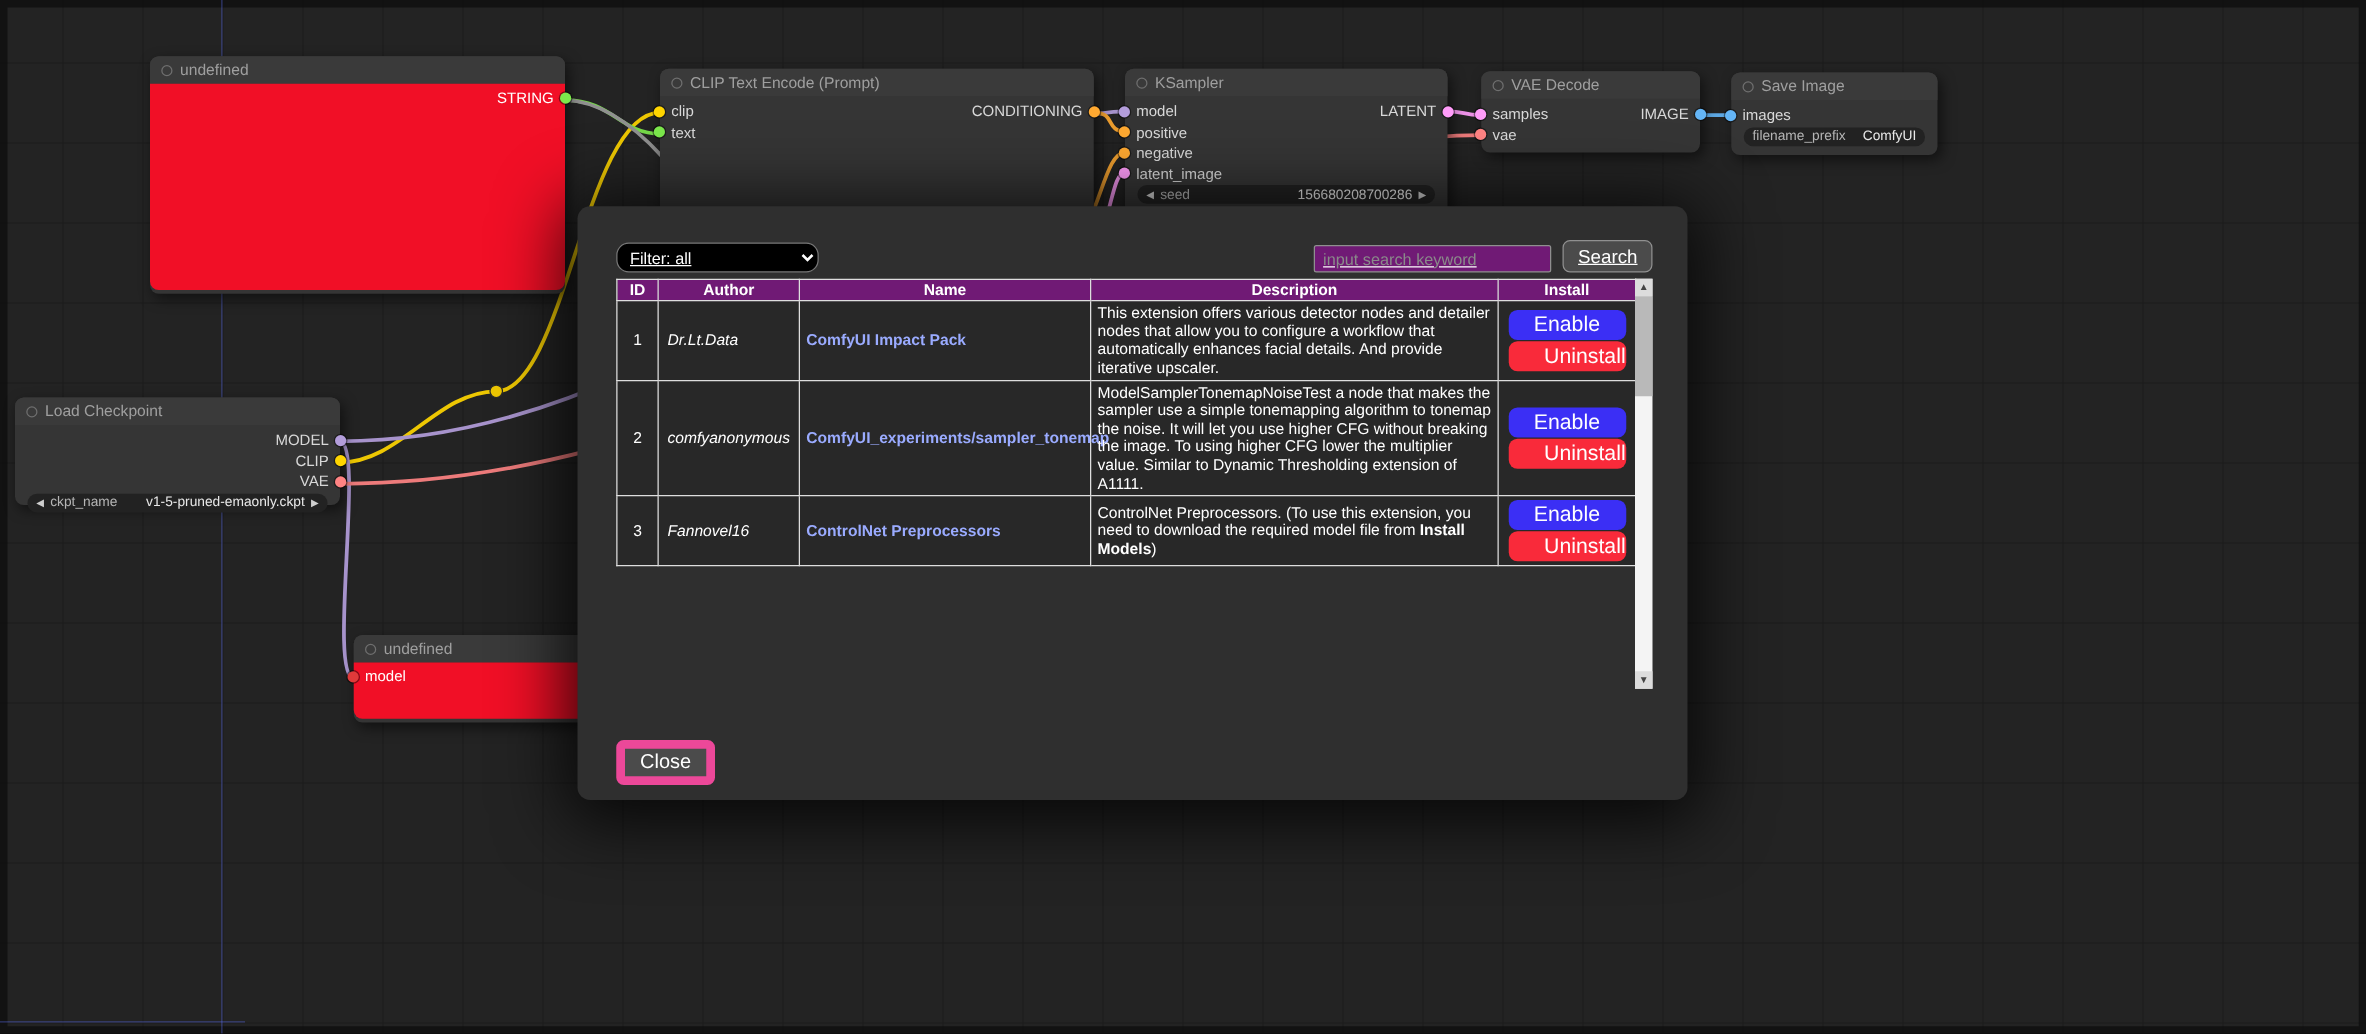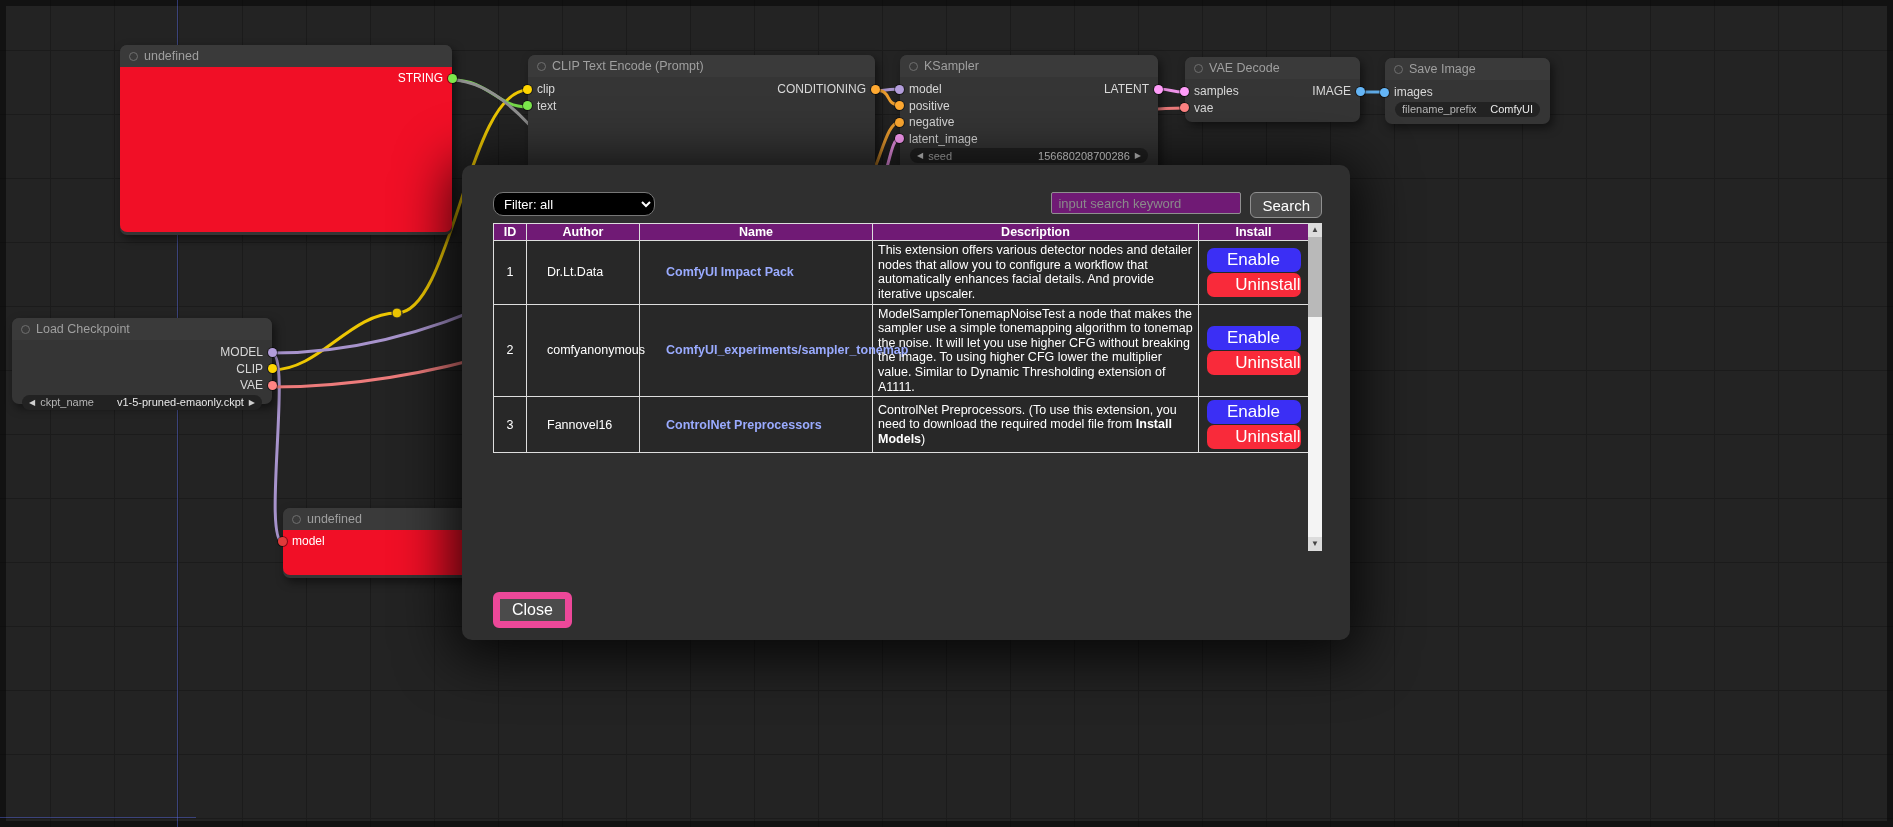--- a/index.html
+++ b/index.html
@@ -28,32 +28,32 @@
   .c-cond{background:#FFA931;}.c-latent{background:#FF9CF9;}.c-image{background:#64B5F6;}
   .c-string{background:#7CE84C;}.c-errslot{background:#e03a3a;}
   .widget{height:15px;margin:1px 10px 0;background:#222;border-radius:8px;display:flex;align-items:center;padding:0 7px;font-size:11px;color:#b5b5b5;gap:5px;}
   .widget .arrow{font-size:8px;color:#cfcfcf;line-height:15px;}
   .widget .spacer{flex:1;}
   .widget .wvalue{color:#e8e8e8;}
   .text-widget{position:absolute;left:10px;right:10px;top:62px;bottom:6px;background:#242424;border-radius:6px;}
 
   #modal{position:absolute;left:462px;top:165px;width:888px;height:475px;z-index:10;background:#2f2f2f;border-radius:10px;
     box-shadow:0 8px 55px 10px rgba(0,0,0,.8);padding:27px 28px 0 31px;box-sizing:border-box;color:#fff;}
-  .topbar{display:flex;align-items:flex-start;height:26px;}
+  .topbar{display:flex;align-items:flex-end;height:26px;text-decoration:underline;}
   #filter-select{width:162px;height:24px;background:#000;color:#fff;border:1px solid #777;border-radius:10px;font-size:13px;padding:0 6px;font-family:inherit;}
   #search-input{margin-left:auto;width:176px;height:20px;background:#701a75;border:1px solid #8f8f8f;border-radius:2px;color:#ddd;font-size:13px;padding:0 6px;font-family:inherit;}
   #search-input::placeholder{color:#8a8a8a;}
   #search-btn{margin-left:9px;height:26px;background:#4b4b4b;color:#fff;border:1px solid #909090;border-radius:6px;font-size:15px;padding:0 11px;font-family:inherit;cursor:pointer;}
   .table-zone{position:relative;margin-top:5px;height:328px;}
   table{border-collapse:collapse;table-layout:fixed;width:815px;}
   th{background:#701a75;color:#fff;font-size:12.5px;font-weight:bold;border:1px solid #dedede;padding:1px 2px;}
   td{background:#282828;color:#fff;font-size:12.5px;border:1px solid #dedede;padding:2px 5px;vertical-align:middle;}
   td.c-id{text-align:center;}
-  td.c-author{padding-left:20px;}
-  a.ext-link{color:#9aabff;font-weight:bold;text-decoration:none;margin-left:21px;}
+  td.c-author{padding-left:7px;font-style:italic;}
+  a.ext-link{color:#9aabff;font-weight:bold;text-decoration:none;}
   .desc{line-height:1.17;}
   .btn{display:block;width:94px;margin:1px auto;border:none;border-radius:7px;color:#fff;font-size:17px;padding:2px 0;font-family:Liberation Sans, sans-serif;cursor:pointer;}
   .btn-enable{background:#3b2ff5;}
   .btn-uninstall{background:#f92a3a;text-align:right;}
   .scrollbar{position:absolute;top:0;right:0;width:14px;height:328px;background:#f4f4f4;display:flex;flex-direction:column;align-items:center;}
   .scroll-arrow{width:14px;height:14px;font-size:8px;line-height:14px;text-align:center;color:#444;background:#dcdcdc;cursor:pointer;}
   .scroll-thumb{width:14px;height:80px;background:#b9b9b9;cursor:pointer;}
   .scroll-fill{flex:1;}
   #close-btn{position:absolute;left:31px;bottom:12px;background:#4b4b4b;color:#fff;border:7px solid #ec4899;border-radius:6px;font-size:16px;padding:2px 12px;font-family:inherit;cursor:pointer;}
   .bold{font-weight:bold;}

